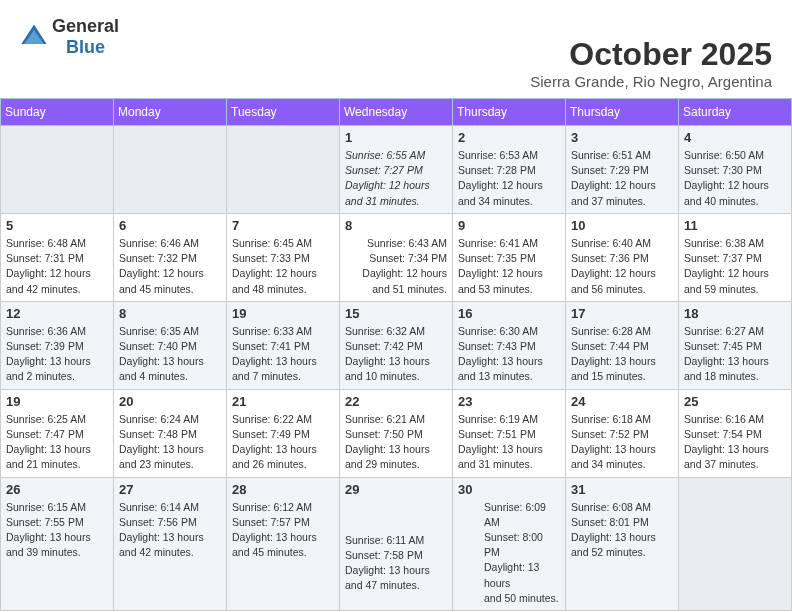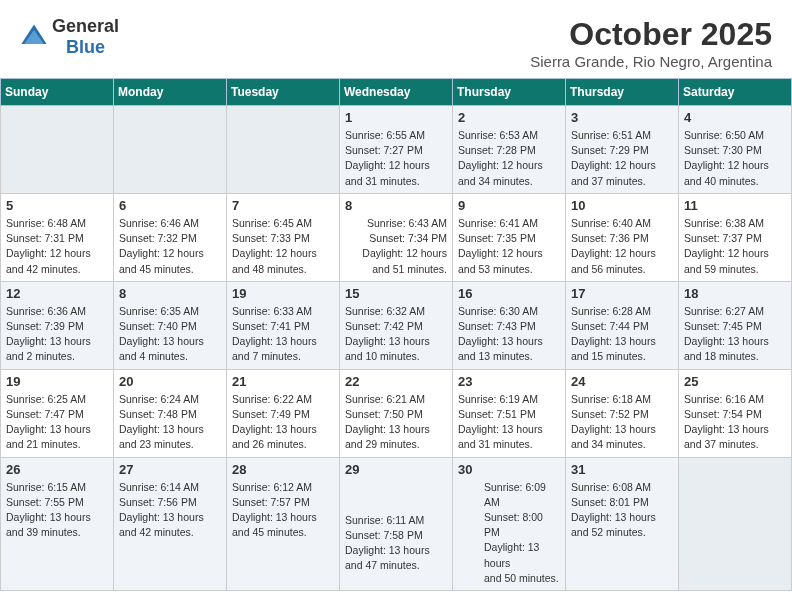--- a/index.html
+++ b/index.html
@@ -30,43 +30,44 @@
       font-size: 18px;
       font-weight: bold;
       color: #2a6fad;
     }
     .logo-icon {
       width: 28px;
       height: 28px;
     }
     .title-block {
       text-align: right;
+      margin-top: 20px;
     }
     .month-title {
       font-size: 32px;
       font-weight: bold;
       color: #333;
     }
     .location-title {
       font-size: 15px;
       color: #555;
     }
     .calendar {
       width: 100%;
       border-collapse: collapse;
       margin: 0;
     }
     .calendar th {
-      background: #0f766e;
+      background: #8b5cf6;
       color: #fff;
       font-size: 12px;
       padding: 6px 4px;
       text-align: left;
       border: 1px solid #aac4e0;
-      font-weight: bold;
+      font-weight: normal;
     }
     .calendar td {
       border: 1px solid #ccc;
       vertical-align: top;
       padding: 4px 5px;
       width: 113px;
       min-height: 80px;
       font-size: 11px;
       color: #333;
       background: #fff;
@@ -123,21 +124,21 @@
         <th>Saturday</th>
       </tr>
   </thead>
   <tbody id="calendar-body">
   <tr class="row-shaded">
         <td class="empty"></td>
         <td class="empty"></td>
         <td class="empty"></td>
         <td>
           <div class="day-num">1</div>
-          <div class="day-info" style="white-space: pre-line;">Sunrise: 6:55 AM
+          <div class="day-info" style="white-space: pre-line; font-style: italic;">Sunrise: 6:55 AM
 Sunset: 7:27 PM
 Daylight: 12 hours
 and 31 minutes.</div>
         </td>
         <td>
           <div class="day-num">2</div>
           <div class="day-info" style="white-space: pre-line;">Sunrise: 6:53 AM
 Sunset: 7:28 PM
 Daylight: 12 hours
 and 34 minutes.</div>

